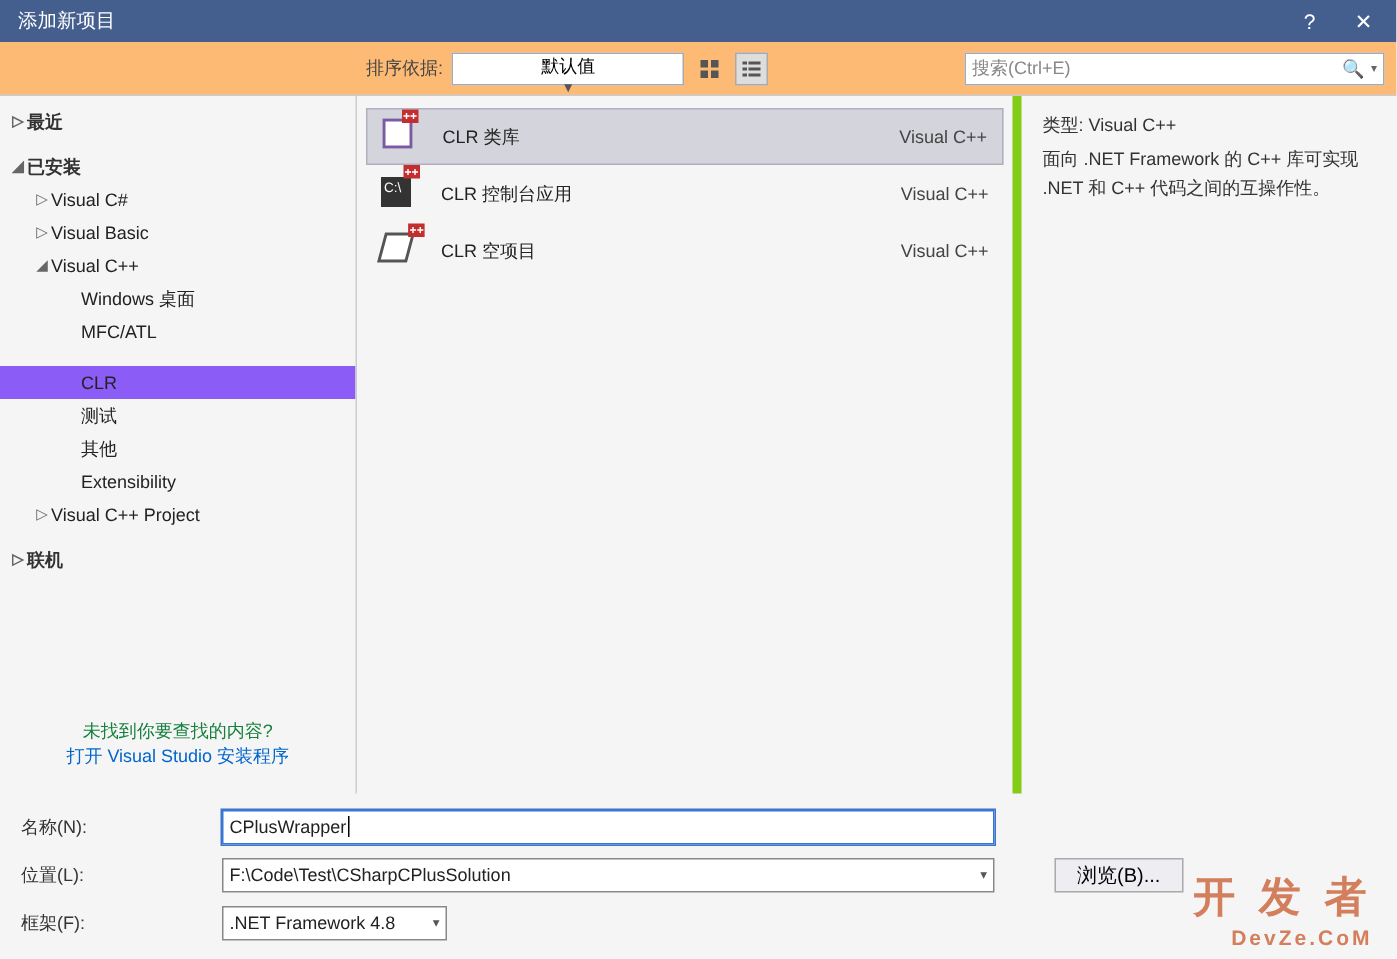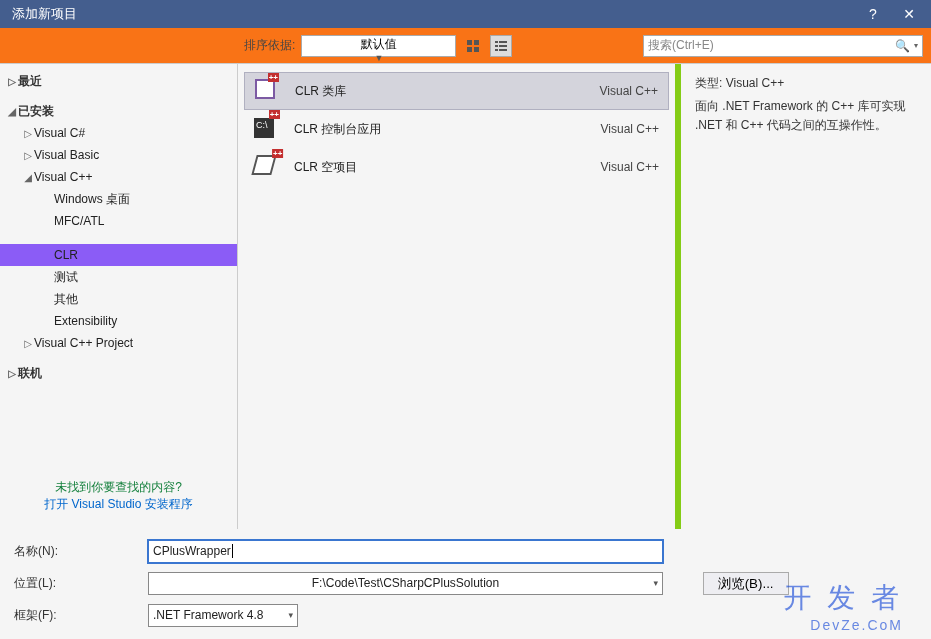--- a/index.html
+++ b/index.html
@@ -2,21 +2,21 @@
 <html><head>
 <meta charset="utf-8">
 <style>
 * { box-sizing: border-box; margin: 0; padding: 0; font-family: "Microsoft YaHei", "Segoe UI", sans-serif; }
 body { width: 931px; height: 639px; background: #f5f5f5; overflow: hidden; font-size: 12px; }
 
 .titlebar { height: 28px; background: #445e8e; color: #fff; display: flex; align-items: center; padding: 0 4px 0 12px; }
 .titlebar .title { flex: 1; font-size: 13px; }
 .titlebar .tbtn { width: 36px; height: 28px; display: flex; align-items: center; justify-content: center; cursor: pointer; font-size: 14px; }
 
-.toolbar { height: 36px; background: #f97316; display: flex; align-items: center; border-bottom: 1px solid #ccc; }
+.toolbar { height: 36px; background: #fdba74; display: flex; align-items: center; border-bottom: 1px solid #ccc; }
 .toolbar-left { width: 238px; display: flex; align-items: center; padding-left: 10px; color: #555; }
 .toolbar-mid { flex: 1; display: flex; align-items: center; gap: 6px; padding: 0 6px; }
 .toolbar-mid label { color: #444; }
 .sort-select { width: 155px; height: 22px; border: 1px solid #aaa; background: #fff; display: flex; align-items: center; padding: 0 4px; justify-content: space-between; flex-direction: column; }
 .viewbtn { width: 22px; height: 22px; border: 1px solid transparent; display: flex; align-items: center; justify-content: center; cursor: pointer; }
 .viewbtn.active { border-color: #aaa; background: #ddd; }
 .toolbar-right { width: 288px; padding-right: 8px; }
 .search-box { height: 22px; border: 1px solid #aaa; background: #fff; display: flex; align-items: center; padding: 0 4px; color: #888; }
 .search-box .placeholder { flex: 1; }
 
@@ -50,25 +50,25 @@
 .details { width: 250px; padding: 10px 14px; color: #333; line-height: 1.6; }
 .details .dlabel { color: #333; }
 
 .bottom { padding: 8px 12px 0 14px; }
 .form-row { display: flex; align-items: center; height: 28px; margin-bottom: 4px; }
 .form-row label { width: 134px; color: #333; }
 .form-row .inputbox { flex: 1; max-width: 515px; height: 23px; border: 1px solid #888; background: #fff; padding: 0 4px; display: flex; align-items: center; color: #222; }
 .form-row .inputbox.focused { border: 1px solid #3a76d0; box-shadow: 0 0 0 1px #3a76d0; }
 .form-row .inputbox .cursor { display: inline-block; width: 1px; height: 14px; background: #000; margin-left: 1px; }
 .form-row .dd { width: 150px; flex: none; position: relative; }
-.form-row .dd.loc { flex: 1; max-width: 515px; width: auto; justify-content: center; }
+.form-row .dd.loc { flex: 1; max-width: 515px; width: auto; }
 .form-row .dd .caret { position: absolute; right: 4px; top: 5px; font-size: 9px; color: #555; }
 .browse-btn { margin-left: 40px; height: 23px; padding: 0 14px; border: 1px solid #aaa; background: #eeeef2; cursor: pointer; line-height: 21px; }
 .ghost-btn { margin-left: 6px; height: 23px; padding: 0 18px; border: 1px solid #ccc; background: transparent; cursor: pointer; line-height: 21px; color: #bbb; }
-.watermark { position: absolute; right: 28px; bottom: 6px; font-size: 28px; color: #1d4ed8; font-family: "SimSun", serif; letter-spacing: 4px; pointer-events: none; opacity: 0.65; }
+.watermark { position: absolute; right: 16px; bottom: 6px; font-size: 28px; color: #c2410c; font-family: "SimSun", serif; letter-spacing: 4px; pointer-events: none; opacity: 0.65; font-weight: bold; }
 .watermark .sub { font-size: 14px; letter-spacing: 2px; display: block; text-align: right; }
 </style>
 </head>
 <body>
 
 <div class="titlebar">
   <span class="title">添加新项目</span>
   <span class="tbtn">?</span>
   <span class="tbtn">✕</span>
 </div>

